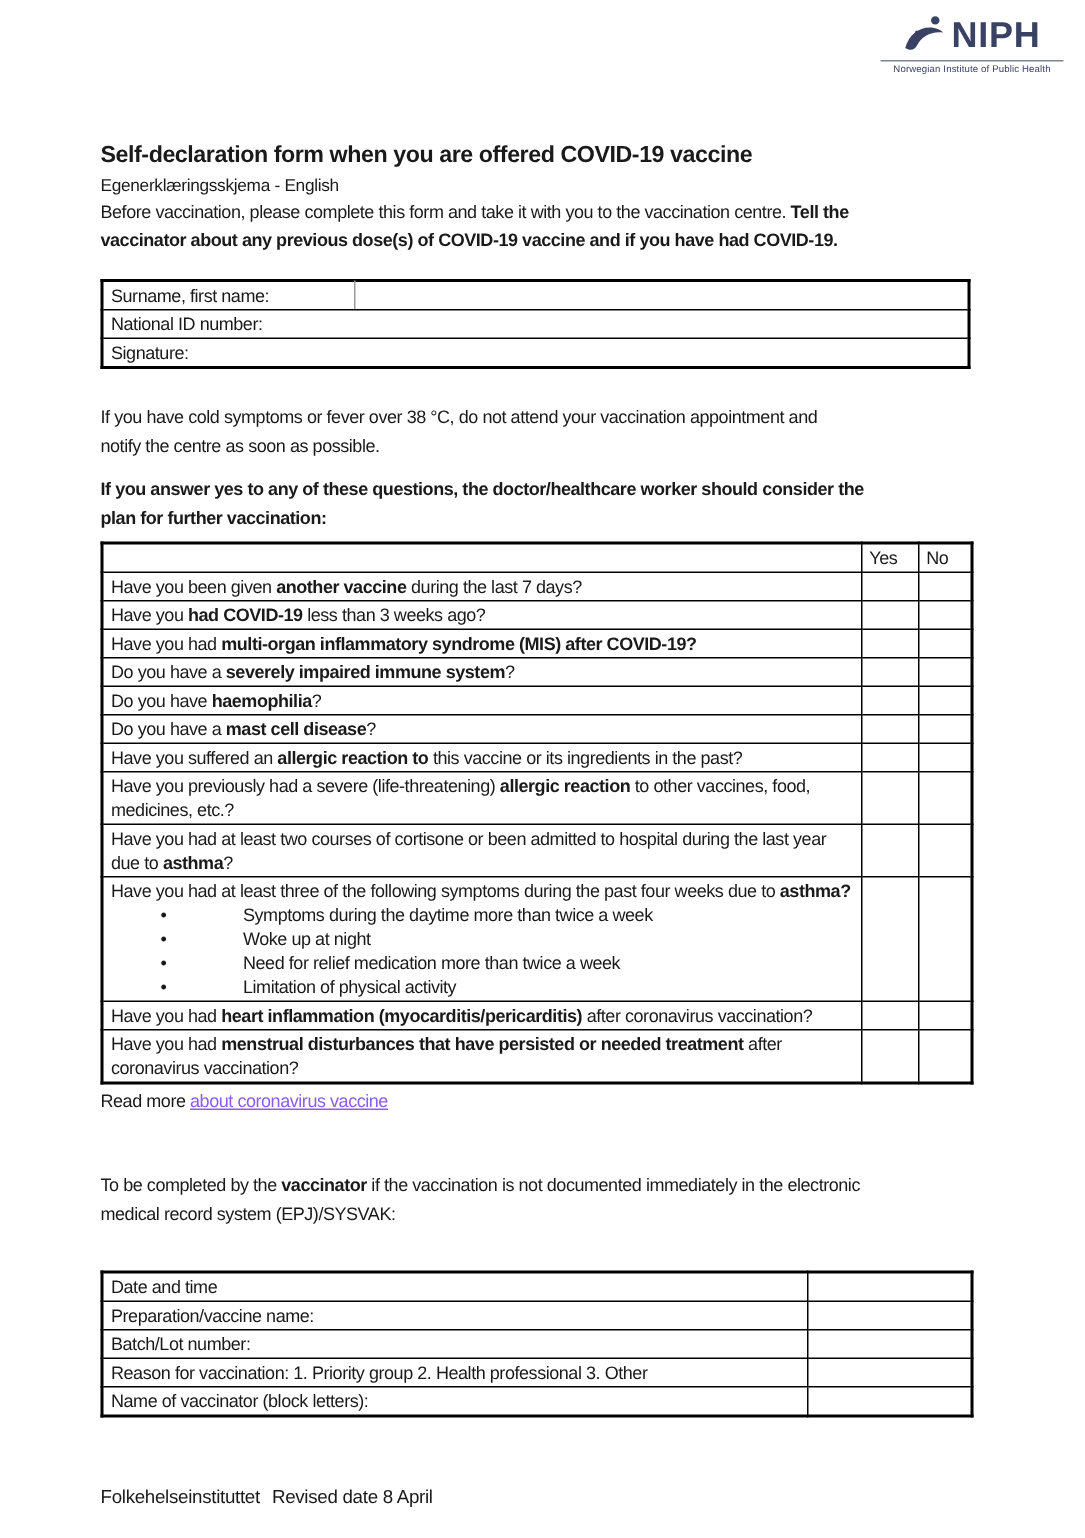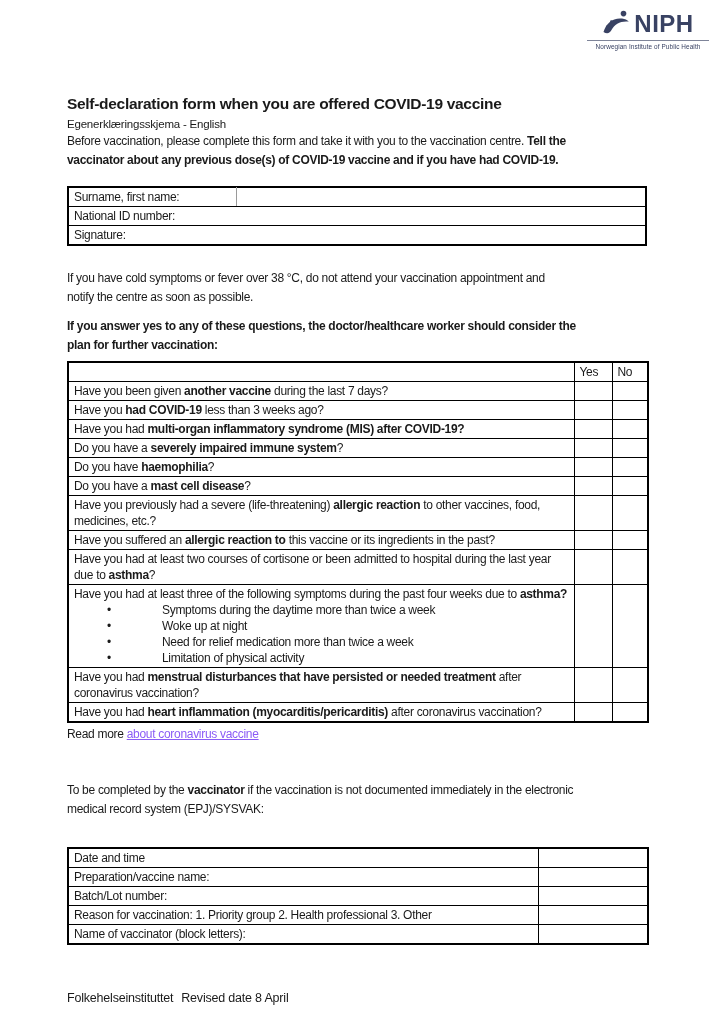--- a/index.html
+++ b/index.html
@@ -139,51 +139,51 @@
               <td><span>Do you have </span><b>haemophilia</b><span>?</span></td>
               <td></td>
               <td></td>
             </tr>
             <tr>
               <td><span>Do you have a </span><b>mast cell disease</b><span>?</span></td>
               <td></td>
               <td></td>
             </tr>
             <tr>
+              <td><span>Have you suffered an </span><b>allergic reaction to</b><span> this vaccine or its ingredients in the past?</span></td>
+              <td></td>
+              <td></td>
+            </tr>
+            <tr>
               <td><span>Have you previously had a severe (life-threatening) </span><b>allergic reaction</b><span> to other vaccines, food, medicines, etc.?</span></td>
-              <td></td>
-              <td></td>
-            </tr>
-            <tr>
-              <td><span>Have you suffered an </span><b>allergic reaction to</b><span> this vaccine or its ingredients in the past?</span></td>
               <td></td>
               <td></td>
             </tr>
             <tr>
               <td><span>Have you had at least two courses of cortisone or been admitted to hospital during the last year due to </span><b>asthma</b><span>?</span></td>
               <td></td>
               <td></td>
             </tr>
             <tr>
               <td><span>Have you had at least three of the following symptoms during the past four weeks due to </span><b>asthma?</b><ul class="symptoms">
                   <li>Symptoms during the daytime more than twice a week</li>
                   <li>Woke up at night</li>
                   <li>Need for relief medication more than twice a week</li>
                   <li>Limitation of physical activity</li>
                 </ul></td>
               <td></td>
               <td></td>
             </tr>
             <tr>
+              <td><span>Have you had </span><b>heart inflammation (myocarditis/pericarditis)</b><span> after coronavirus vaccination?</span></td>
+              <td></td>
+              <td></td>
+            </tr>
+            <tr>
               <td><span>Have you had </span><b>menstrual disturbances that have persisted or needed treatment</b><span> after coronavirus vaccination?</span></td>
-              <td></td>
-              <td></td>
-            </tr>
-            <tr>
-              <td><span>Have you had </span><b>heart inflammation (myocarditis/pericarditis)</b><span> after coronavirus vaccination?</span></td>
               <td></td>
               <td></td>
             </tr>
           </tbody>
       </table>
       <p class="readmore"><span>Read more </span><a href="#" class="link" style="color: #8b5cf6;">about coronavirus vaccine</a></p>
     </div>
 
     <p class="para vnote"><span>To be completed by the </span><b>vaccinator</b><span> if the vaccination is not documented immediately in the electronic</span><br><span>medical record system (EPJ)/SYSVAK:</span></p>
 

